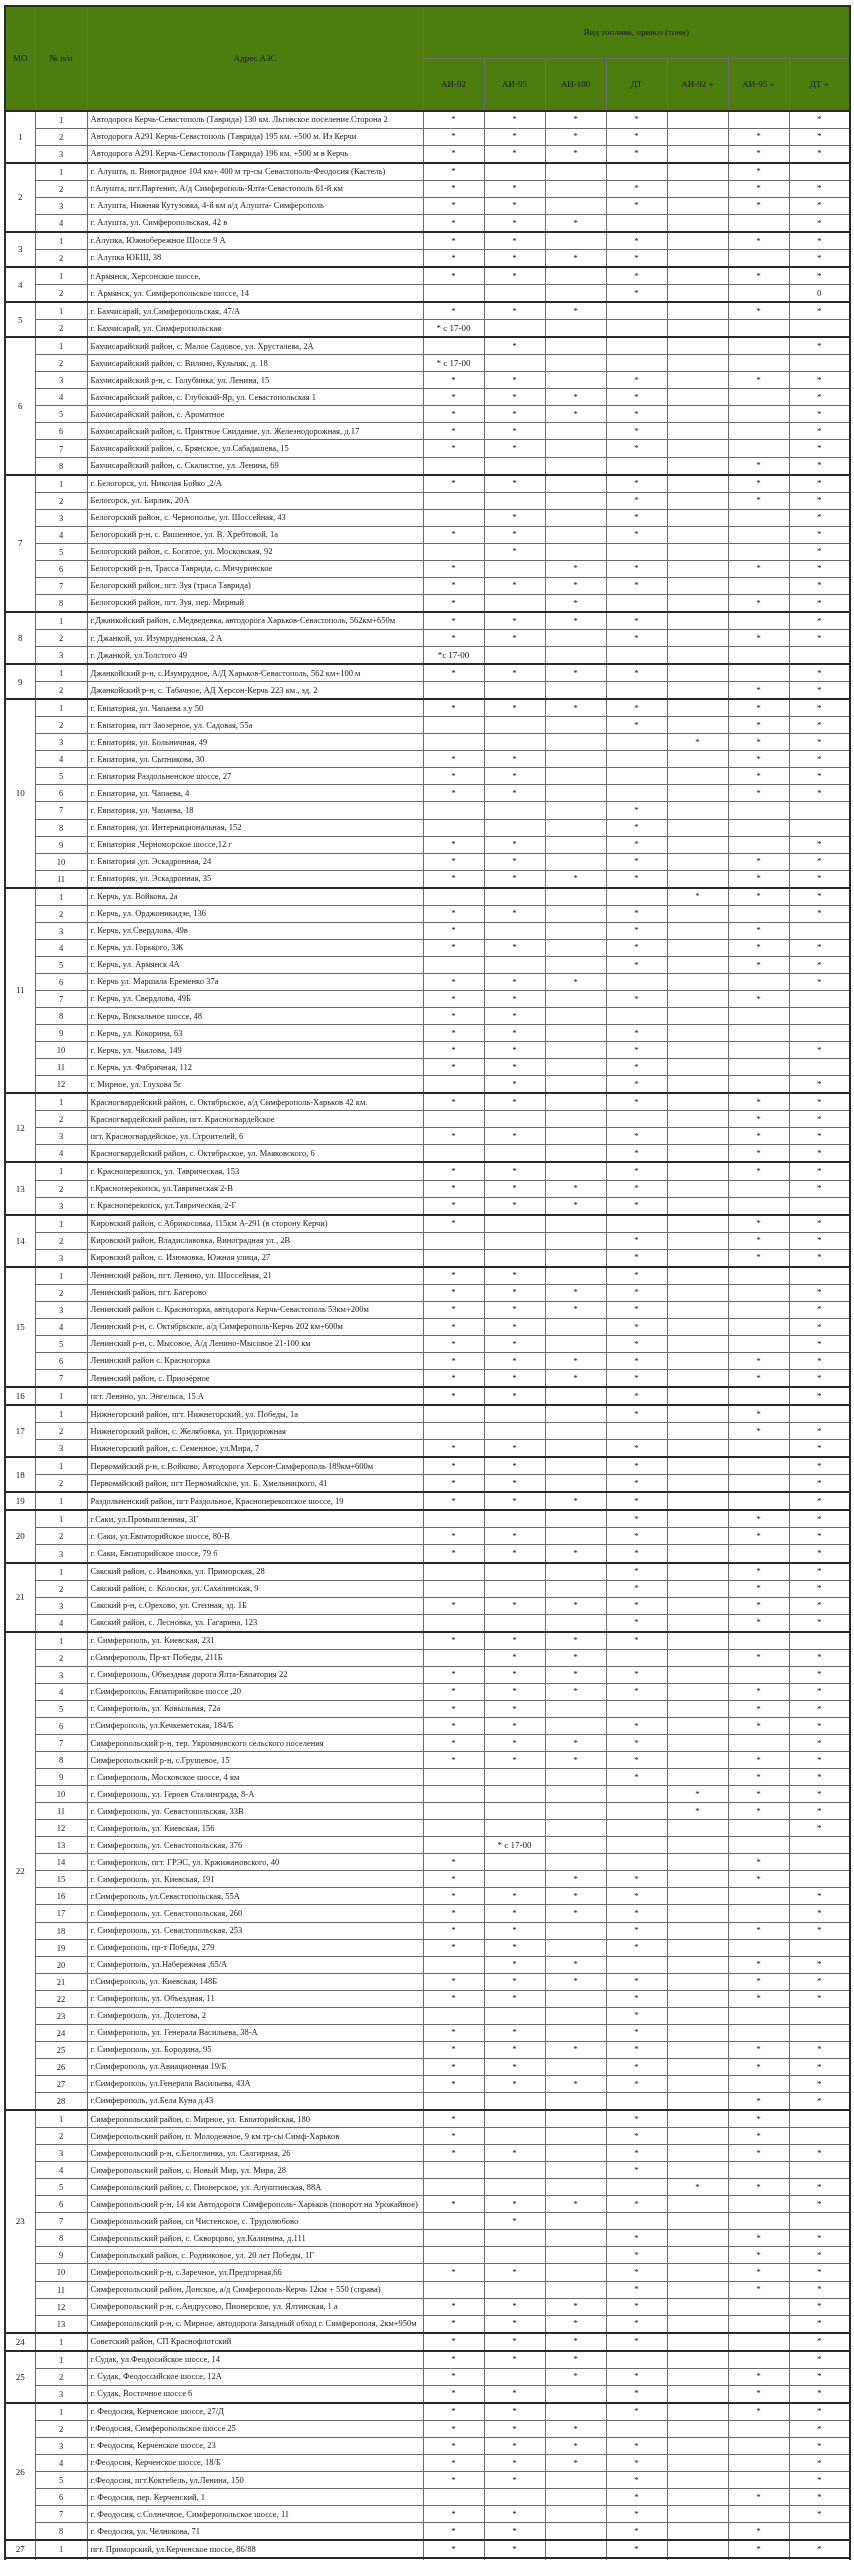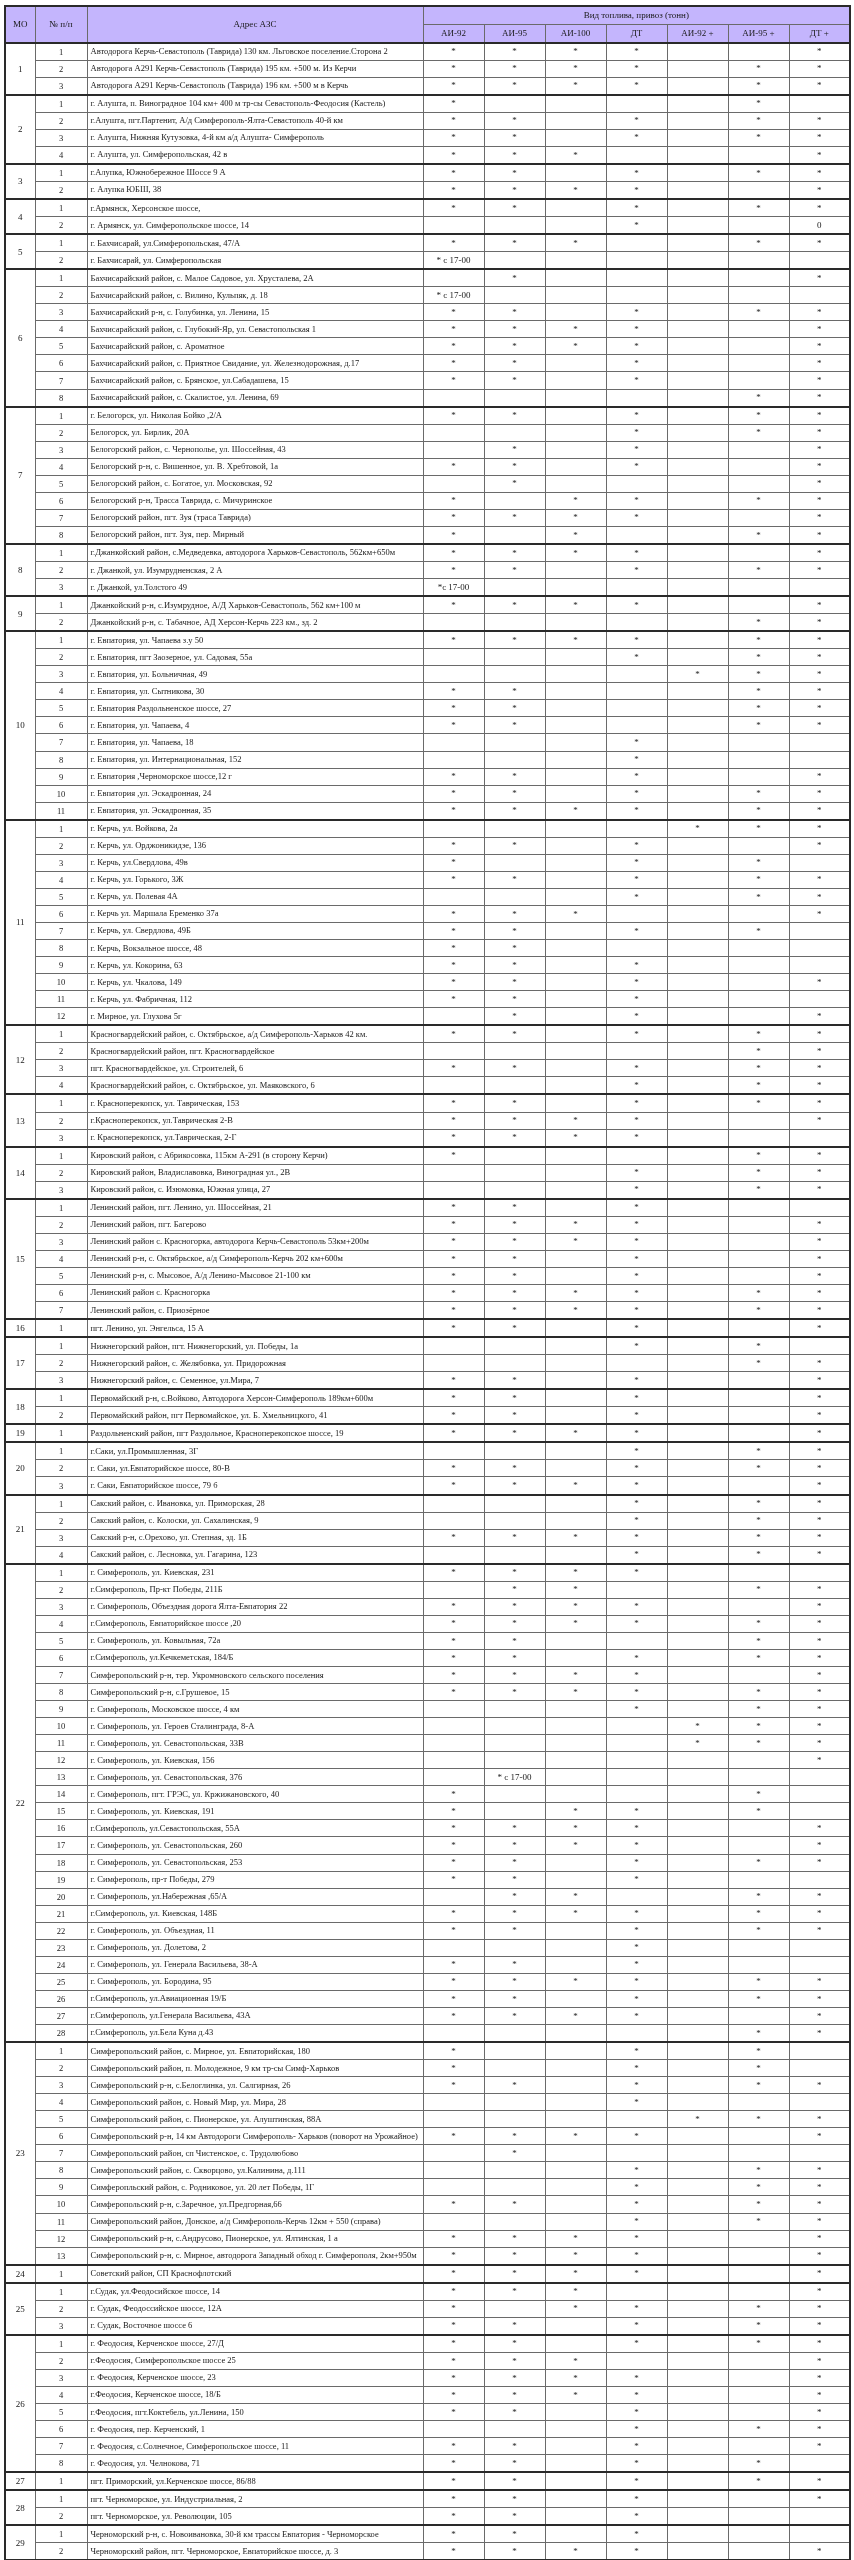--- a/index.html
+++ b/index.html
@@ -26,23 +26,23 @@
     font-weight: normal;
     vertical-align: middle;
     overflow: hidden;
   }
   table.stations {
     border: 2px solid #2a2a2a;
   }
   thead th {
     font-size: 9px;
     text-align: center;
-    padding: 3px 2px;
+    padding: 20px 2px;
     line-height: 1.2;
-    background: #c4b5fd;
+    background: #4d7c0f;
   }
   thead tr.head-top th { border-bottom: 1px solid #6a6a6a; }
   col.c-mo   { width: 30px; }
   col.c-num  { width: 52px; }
   col.c-addr { width: 336px; }
   col.c-fuel { width: 61px; }
   td.mo {
     text-align: center;
     font-size: 9px;
     padding: 1px;
@@ -146,21 +146,21 @@
           <td class="fuel">*</td>
           <td class="fuel"></td>
           <td class="fuel"></td>
           <td class="fuel"></td>
           <td class="fuel"></td>
           <td class="fuel">*</td>
           <td class="fuel"></td>
         </tr>
         <tr>
           <td class="num">2</td>
-          <td class="addr">г.Алушта, пгт.Партенит, А/д Симферополь-Ялта-Севастополь 40-й км</td>
+          <td class="addr">г.Алушта, пгт.Партенит, А/д Симферополь-Ялта-Севастополь 61-й км</td>
           <td class="fuel">*</td>
           <td class="fuel">*</td>
           <td class="fuel"></td>
           <td class="fuel">*</td>
           <td class="fuel"></td>
           <td class="fuel">*</td>
           <td class="fuel">*</td>
         </tr>
         <tr>
           <td class="num">3</td>
@@ -650,21 +650,21 @@
           <td class="fuel">*</td>
           <td class="fuel">*</td>
           <td class="fuel"></td>
           <td class="fuel">*</td>
           <td class="fuel"></td>
           <td class="fuel">*</td>
           <td class="fuel">*</td>
         </tr>
         <tr>
           <td class="num">5</td>
-          <td class="addr">г. Керчь, ул. Полевая 4А</td>
+          <td class="addr">г. Керчь, ул. Армянск 4А</td>
           <td class="fuel"></td>
           <td class="fuel"></td>
           <td class="fuel"></td>
           <td class="fuel">*</td>
           <td class="fuel"></td>
           <td class="fuel">*</td>
           <td class="fuel">*</td>
         </tr>
         <tr>
           <td class="num">6</td>

